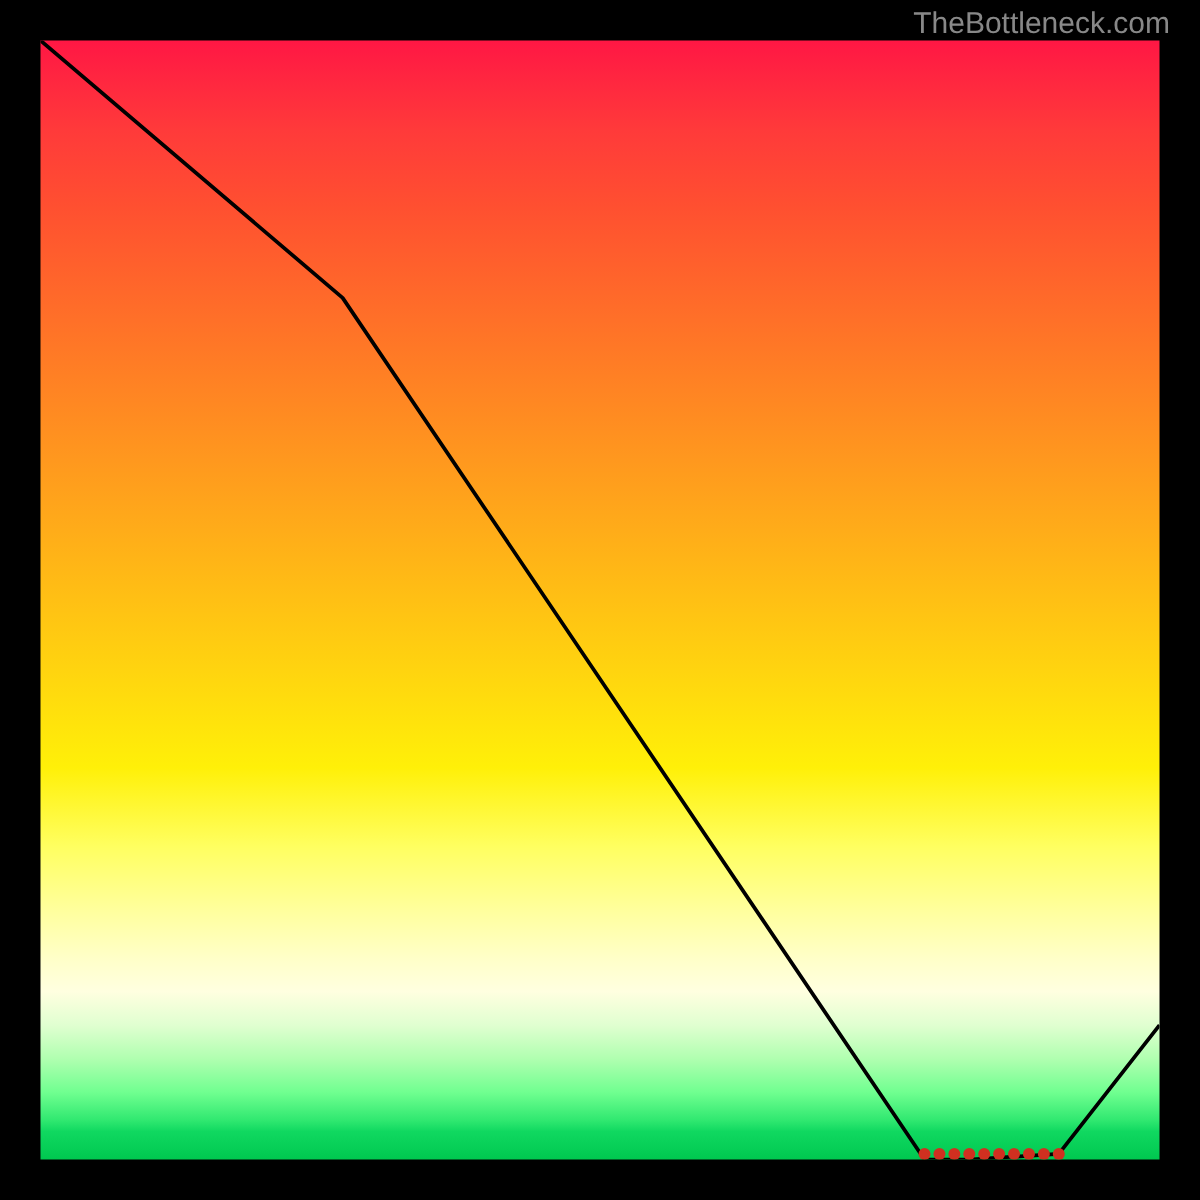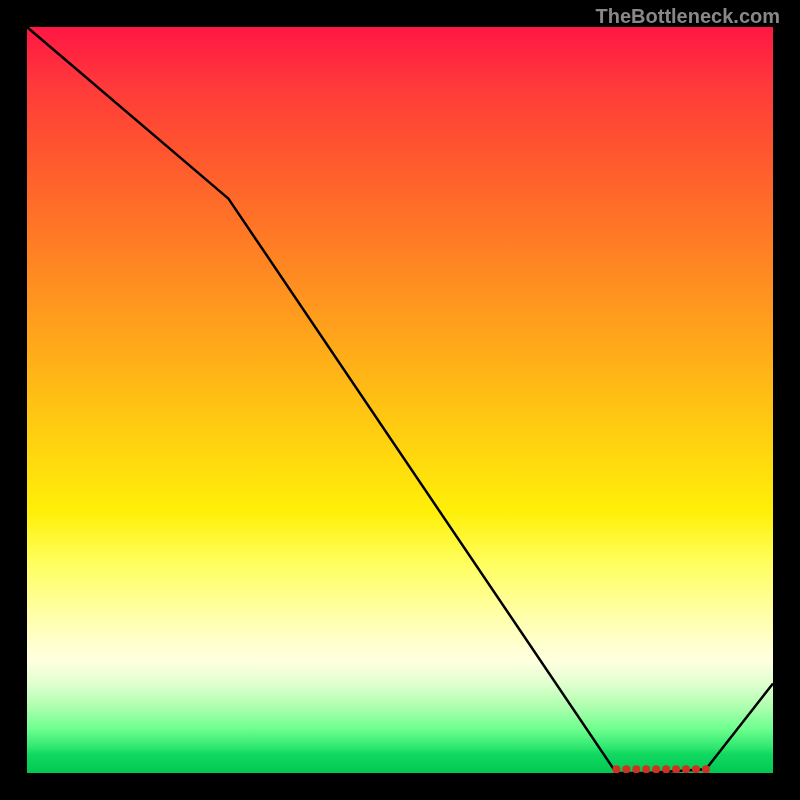--- a/index.html
+++ b/index.html
@@ -10,21 +10,21 @@
       background: #000;
       font-family: Arial, sans-serif;
       overflow: hidden;
     }
     .watermark {
       position: absolute;
       top: 5px;
       right: 20px;
       color: #888;
       font-size: 20px;
-      font-weight: 700;
+      font-weight: 400;
       z-index: 10;
     }
     .plot-area {
       position: absolute;
       left: 27px;
       top: 27px;
       width: 746px;
       height: 746px;
       background: linear-gradient(to bottom,
         #ff1744 0%,

